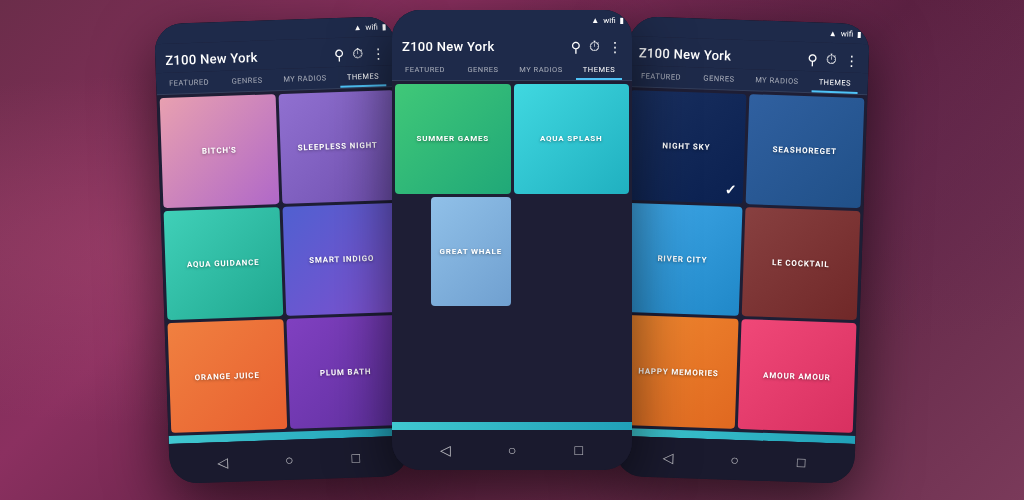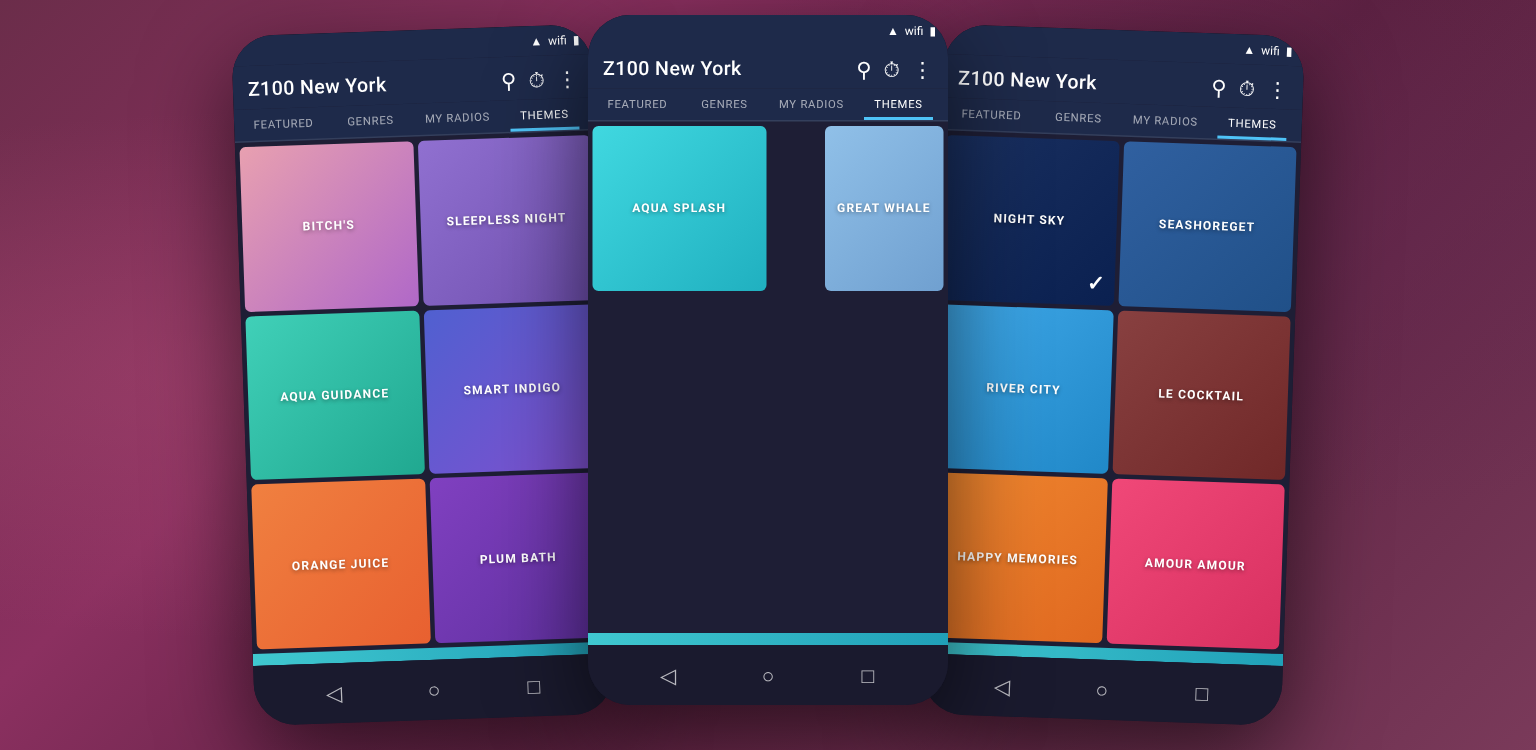--- a/index.html
+++ b/index.html
@@ -293,20 +293,23 @@
             <span class="header-icon" style="font-size: 14px;">⋮</span>
           </div>
         </div>
         <div class="nav-tabs">
           <div class="nav-tab">FEATURED</div>
           <div class="nav-tab">GENRES</div>
           <div class="nav-tab">MY RADIOS</div>
           <div class="nav-tab active">THEMES</div>
         </div>
         <div class="themes-grid">
+          <div class="theme-card gradient-green-teal">
+            <div class="theme-card-label">SUMMER GAMES</div>
+          </div>
           <div class="theme-card gradient-cyan-blue">
             <div class="theme-card-label">AQUA SPLASH</div>
           </div>
           <div class="theme-card gradient-light-blue">
             <div class="theme-card-label">GREAT WHALE</div>
           </div>
         </div>
         <div class="bottom-bar"></div>
       </div>
       <div class="phone-bottom">

